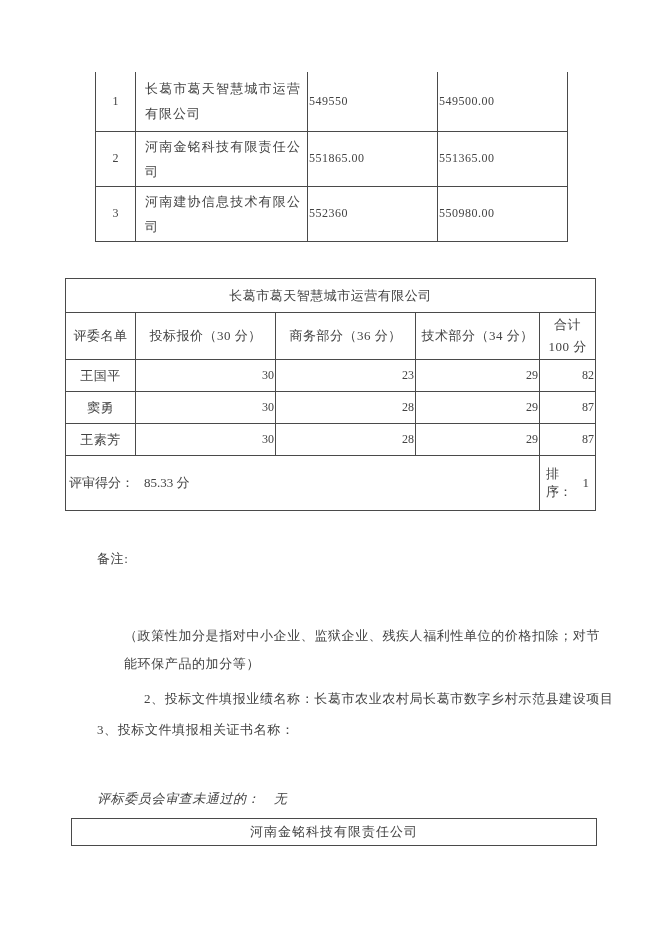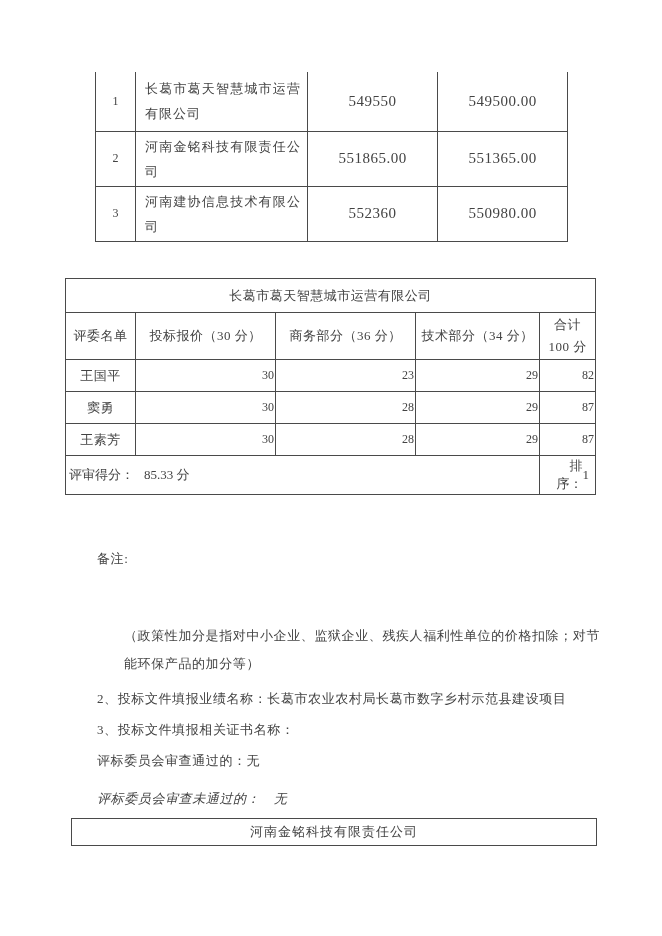--- a/index.html
+++ b/index.html
@@ -24,21 +24,21 @@
   .t1 td{border:1px solid var(--border);font-size:13px;}
   .t1 tr:first-child td{border-top:none;}
   .t1 .col-no{width:40px;}
   .t1 .col-company{width:172px;}
   .t1 .col-num{width:130px;}
   .t1 .r1{height:59px;}
   .t1 .r2{height:52px;}
   .t1 .r3{height:54px;}
   .t1 .idx{text-align:center;font-size:12px;}
   .t1 .company{padding:2px 6px 2px 9px;letter-spacing:1px;line-height:25px;text-align:justify;}
-  .t1 .num{text-align:center;font-size:15px;letter-spacing:.5px;}
+  .t1 .num{font-size:12px;letter-spacing:.5px;}
 
   
   .heading{position:absolute;left:98px;top:248px;font-size:13px;letter-spacing:1px;line-height:20px;}
 
   
   .t2{position:absolute;left:65px;top:278px;}
   .t2 td,.t2 th{border:1px solid var(--border);font-size:13px;}
   .t2 .col-judge{width:70px;}
   .t2 .col-bid{width:140px;}
   .t2 .col-biz{width:140px;}
@@ -46,30 +46,30 @@
   .t2 .col-total{width:56px;}
   .t2 .company-row{height:34px;}
   .t2 .header-row{height:46px;}
   .t2 .data-row{height:32px;}
   .t2 .score-row{height:38px;}
   .t2 .center{text-align:center;letter-spacing:.5px;}
   .t2 .score{text-align:right;font-size:12px;}
   .t2 .total-h span{display:block;text-align:center;line-height:22px;letter-spacing:.5px;}
   .t2 .score-cell{padding-left:3px;font-size:13px;}
   .t2 .score-cell .val{margin-left:10px;margin-top:32px;}
-  .t2 .rank-inner{display:flex;justify-content:space-between;align-items:center;padding:0 5px;font-size:13px;text-align:right;}
+  .t2 .rank-inner{display:flex;justify-content:space-between;align-items:center;padding:8px 5px;font-size:13px;}
 
   
   .note{position:absolute;left:97px;font-size:13px;letter-spacing:.6px;line-height:18px;white-space:pre;}
   .note-block{position:absolute;left:96px;font-size:13px;letter-spacing:.6px;line-height:28px;}
   .note-block span{display:block;white-space:pre;}
   .n-title{top:550px;}
   .n-item1{top:590px;}
   .n-policy{top:622px;margin-left:28px;}
-  .n-item2{top:690px;}
+  .n-item2{top:690px;margin-left:47px;}
   .n-item3{top:721px;}
   .n-passed{top:752px;}
   .n-failed{top:790px;font-style:italic;}
 
   
   .footer-table{
     position:absolute;left:71px;top:818px;width:524px;height:26px;
     border:1px solid var(--border);
     display:flex;align-items:center;justify-content:center;
     font-size:13px;letter-spacing:1px;
@@ -167,20 +167,19 @@
     </tbody>
   </table>
 
   <div class="note n-title">备注:</div>
   <div class="note-block n-policy">
     <span>（政策性加分是指对中小企业、监狱企业、残疾人福利性单位的价格扣除；对节</span>
     <span>能环保产品的加分等）</span>
   </div>
   <div class="note n-item2">2、投标文件填报业绩名称：长葛市农业农村局长葛市数字乡村示范县建设项目</div>
   <div class="note n-item3">3、投标文件填报相关证书名称：</div>
-  <div class="note n-passed">评标委员会审查通过的：无</div>
   <div class="note n-failed">评标委员会审查未通过的：　无</div>
 
   <div class="footer-table">
     <span>河南金铭科技有限责任公司</span>
   </div>
 
 </div>
 
 </body></html>

